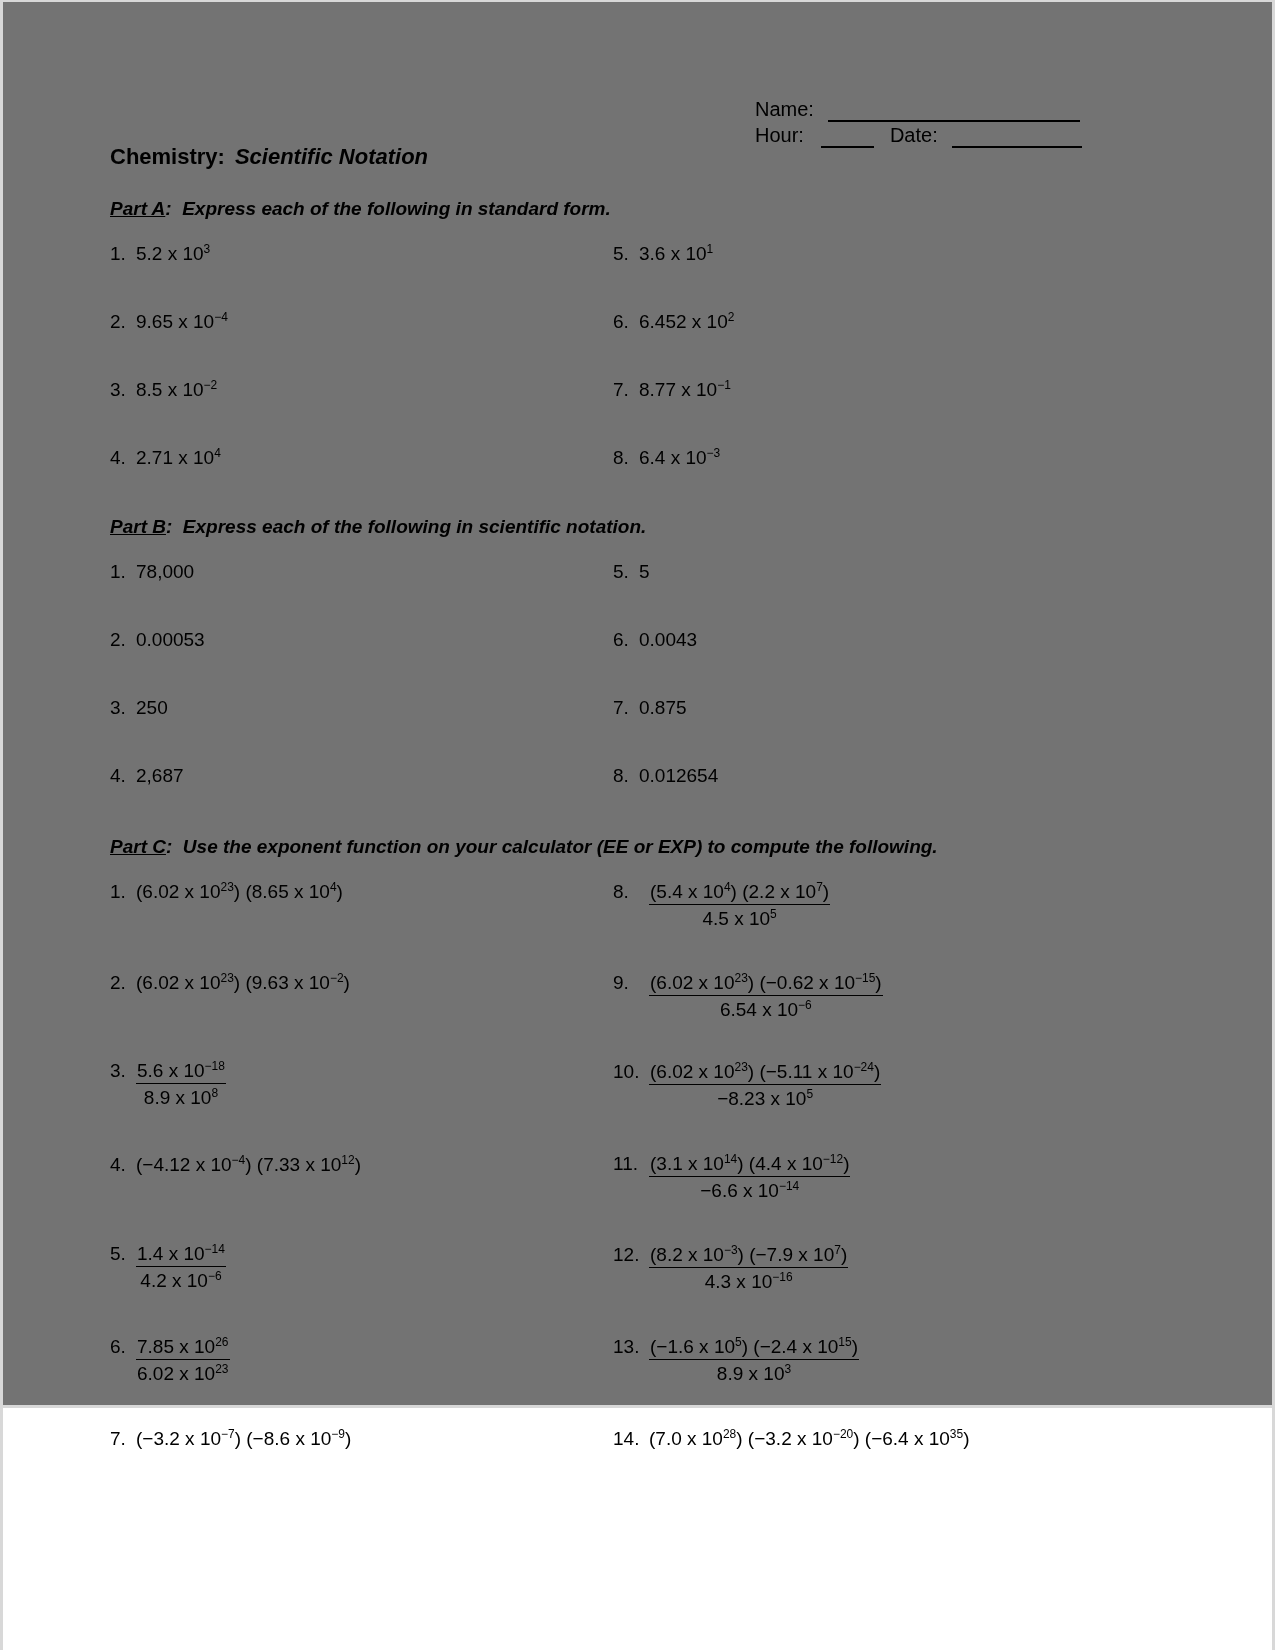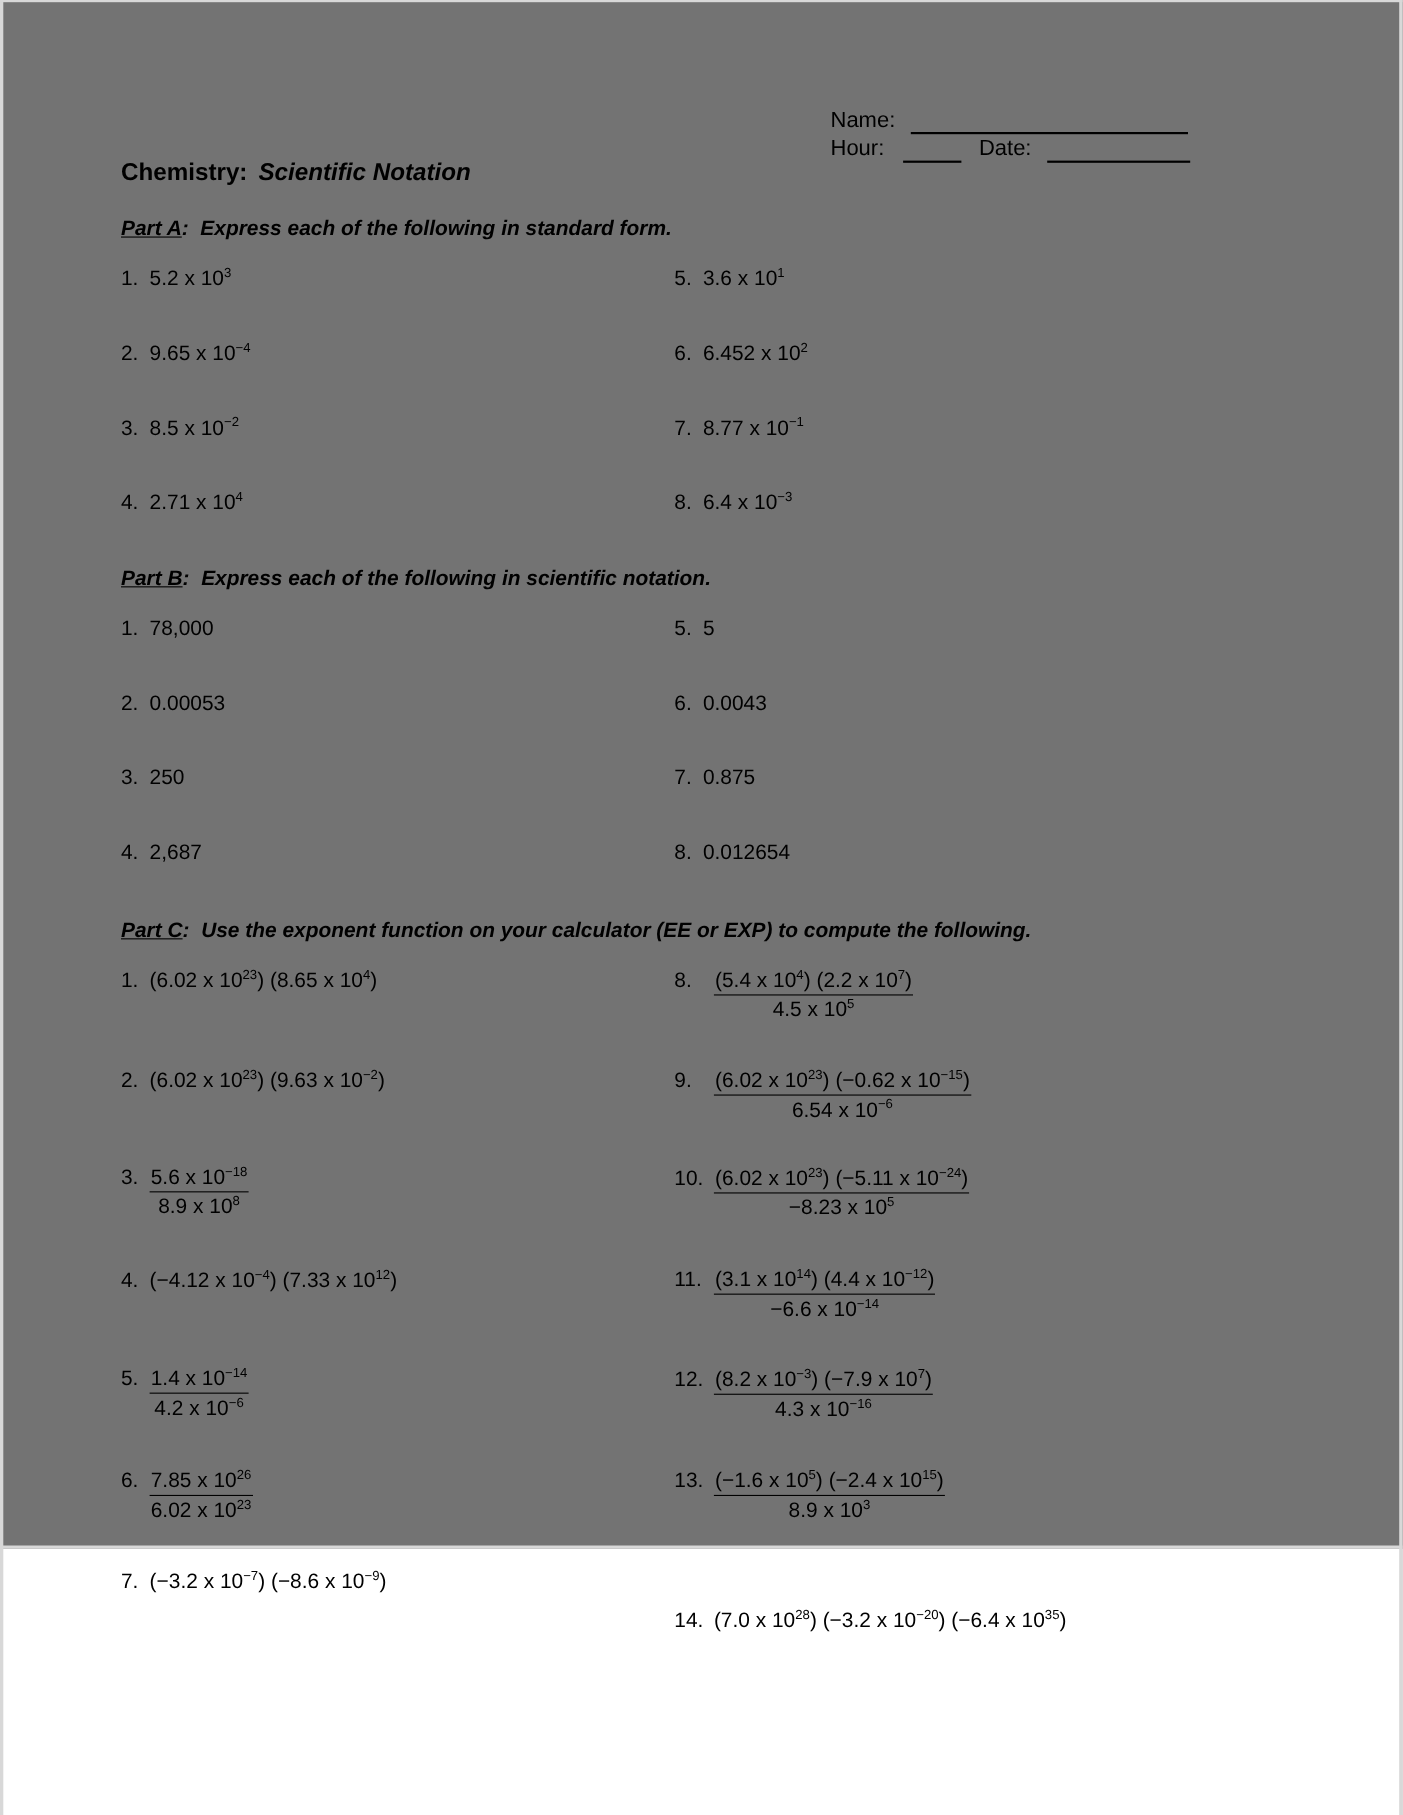--- a/index.html
+++ b/index.html
@@ -192,17 +192,17 @@
         <div class="item" style="left: 0px; top: 1057px;"><span class="num" style="width:26px">4.</span><span class="inline-wrap"><span>(−4.12 x 10</span><sup>−4</sup><span>) (7.33 x 10</span><sup>12</sup><span>)</span></span></div>
         <div class="item" style="left: 0px; top: 1146px;"><span class="num" style="width:26px">5.</span><span class="frac"><span class="numer"><span>1.4 x 10</span><sup>−14</sup></span><span class="denom"><span>4.2 x 10</span><sup>−6</sup></span></span></div>
         <div class="item" style="left: 0px; top: 1239px;"><span class="num" style="width:26px">6.</span><span class="frac"><span class="numer"><span>7.85 x 10</span><sup>26</sup></span><span class="denom"><span>6.02 x 10</span><sup>23</sup></span></span></div>
         <div class="item" style="left: 0px; top: 1331px;"><span class="num" style="width:26px">7.</span><span class="inline-wrap"><span>(−3.2 x 10</span><sup>−7</sup><span>) (−8.6 x 10</span><sup>−9</sup><span>)</span></span></div>
         <div class="item" style="left: 503px; top: 784px;"><span class="num" style="width:36px">8.</span><span class="frac"><span class="numer"><span>(5.4 x 10</span><sup>4</sup><span>) (2.2 x 10</span><sup>7</sup><span>)</span></span><span class="denom"><span>4.5 x 10</span><sup>5</sup></span></span></div>
         <div class="item" style="left: 503px; top: 875px;"><span class="num" style="width:36px">9.</span><span class="frac"><span class="numer"><span>(6.02 x 10</span><sup>23</sup><span>) (−0.62 x 10</span><sup>−15</sup><span>)</span></span><span class="denom"><span>6.54 x 10</span><sup>−6</sup></span></span></div>
         <div class="item" style="left: 503px; top: 964px;"><span class="num" style="width:36px">10.</span><span class="frac"><span class="numer"><span>(6.02 x 10</span><sup>23</sup><span>) (−5.11 x 10</span><sup>−24</sup><span>)</span></span><span class="denom"><span>−8.23 x 10</span><sup>5</sup></span></span></div>
         <div class="item" style="left: 503px; top: 1056px;"><span class="num" style="width:36px">11.</span><span class="frac"><span class="numer"><span>(3.1 x 10</span><sup>14</sup><span>) (4.4 x 10</span><sup>−12</sup><span>)</span></span><span class="denom"><span>−6.6 x 10</span><sup>−14</sup></span></span></div>
         <div class="item" style="left: 503px; top: 1147px;"><span class="num" style="width:36px">12.</span><span class="frac"><span class="numer"><span>(8.2 x 10</span><sup>−3</sup><span>) (−7.9 x 10</span><sup>7</sup><span>)</span></span><span class="denom"><span>4.3 x 10</span><sup>−16</sup></span></span></div>
         <div class="item" style="left: 503px; top: 1239px;"><span class="num" style="width:36px">13.</span><span class="frac"><span class="numer"><span>(−1.6 x 10</span><sup>5</sup><span>) (−2.4 x 10</span><sup>15</sup><span>)</span></span><span class="denom"><span>8.9 x 10</span><sup>3</sup></span></span></div>
-        <div class="item" style="left: 503px; top: 1331px; margin-top: 35px;"><span class="num" style="width:36px">14.</span><span class="inline-wrap"><span>(7.0 x 10</span><sup>28</sup><span>) (−3.2 x 10</span><sup>−20</sup><span>) (−6.4 x 10</span><sup>35</sup><span>)</span></span></div>
+        <div class="item" style="left: 503px; top: 1331px;"><span class="num" style="width:36px">14.</span><span class="inline-wrap"><span>(7.0 x 10</span><sup>28</sup><span>) (−3.2 x 10</span><sup>−20</sup><span>) (−6.4 x 10</span><sup>35</sup><span>)</span></span></div>
       </div>
 
   </div>
 </div>
 
 </body></html>

